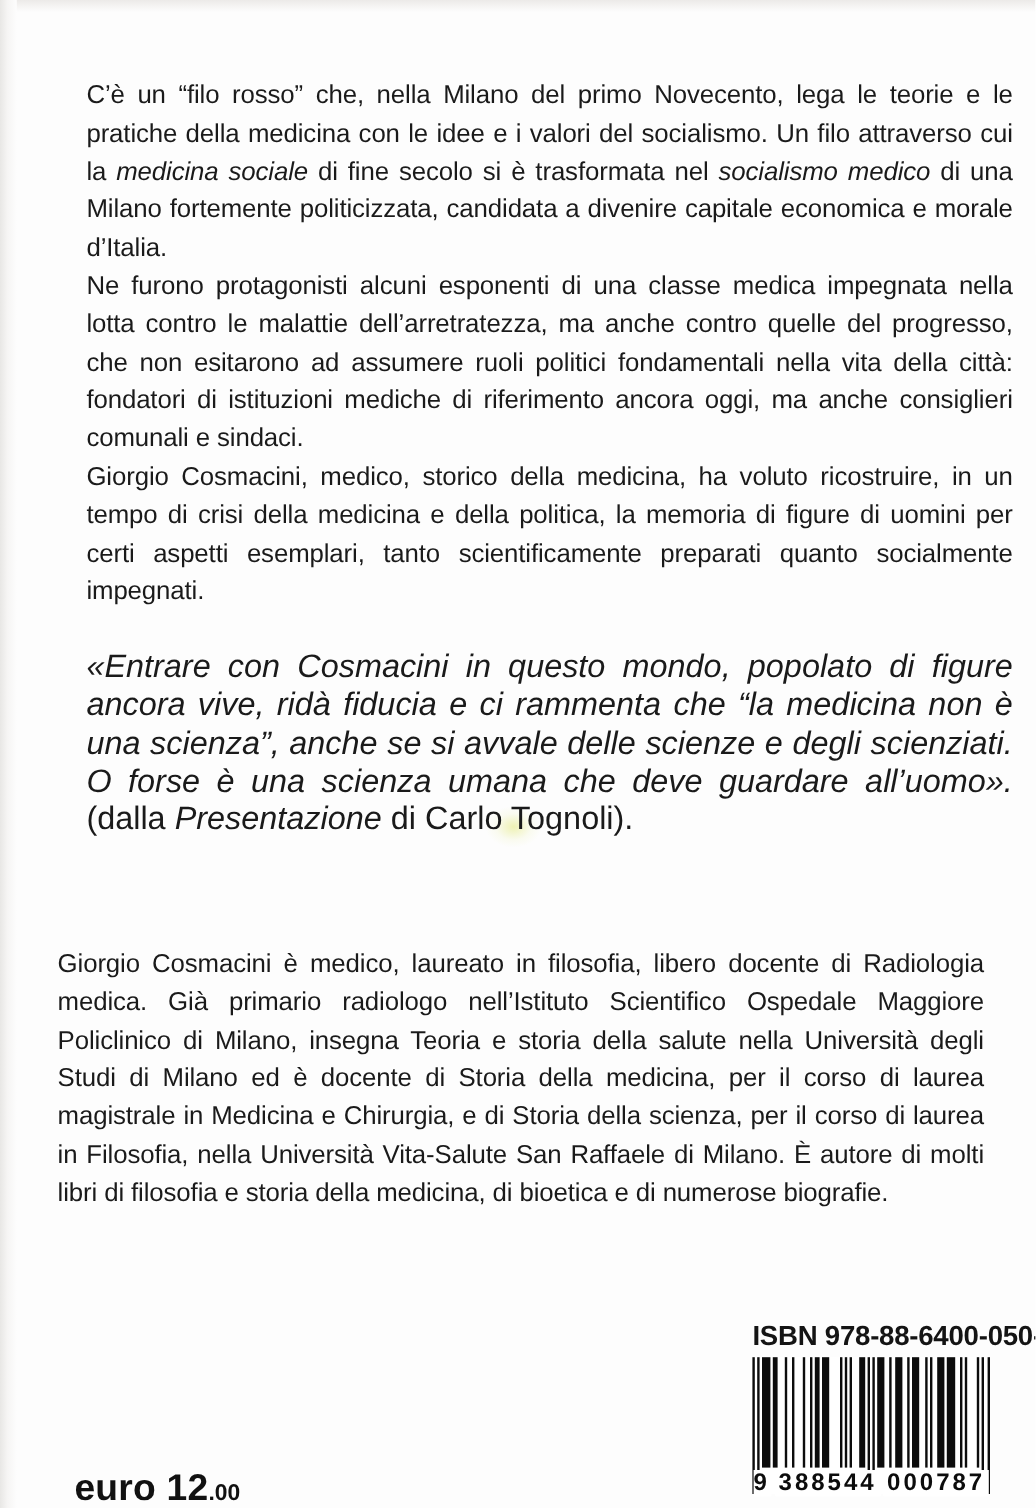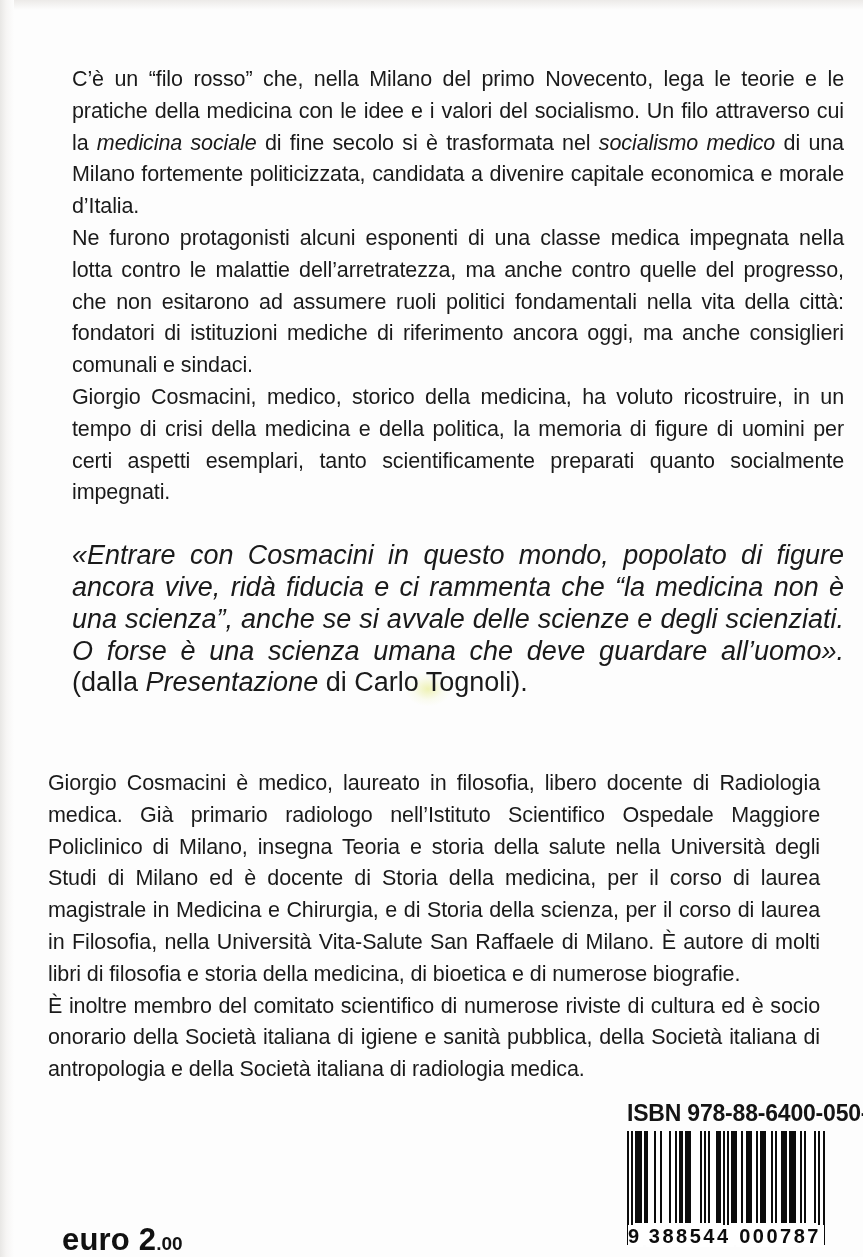--- a/index.html
+++ b/index.html
@@ -45,21 +45,21 @@
   .blurb {
     position: absolute;
     left: 48px;
     top: 64px;
     width: 772px;
     margin-left: 24px;
   }
   .bio {
     position: absolute;
     left: 48px;
-    top: 768px;
+    top: 788px;
     width: 772px;
   }
 
   p.para {
     margin: 0;
     text-align: justify;
     color: #1a1a1a;
     font-size: 21.5px;
     line-height: 31.8px;
     letter-spacing: -0.1px;
@@ -166,21 +166,20 @@
 
   <div class="blurb">
     <p class="para"><span class="roman" style="font-style: normal;">C’è un “filo rosso” che, nella Milano del primo Novecento, lega le teorie e le pratiche della medicina con le idee e i valori del socialismo. Un filo attraverso cui la </span><span class="it" style="font-style: italic;">medicina sociale</span><span class="roman" style="font-style: normal;"> di fine secolo si è trasformata nel </span><span class="it" style="font-style: italic;">socialismo medico</span><span class="roman" style="font-style: normal;"> di una Milano fortemente politicizzata, candidata a divenire capitale economica e morale d’Italia.</span></p>
     <p class="para"><span class="roman" style="font-style: normal;">Ne furono protagonisti alcuni esponenti di una classe medica impegnata nella lotta contro le malattie dell’arretratezza, ma anche contro quelle del progresso, che non esitarono ad assumere ruoli politici fondamentali nella vita della città: fondatori di istituzioni mediche di riferimento ancora oggi, ma anche consiglieri comunali e sindaci.</span></p>
     <p class="para"><span class="roman" style="font-style: normal;">Giorgio Cosmacini, medico, storico della medicina, ha voluto ricostruire, in un tempo di crisi della medicina e della politica, la memoria di figure di uomini per certi aspetti esemplari, tanto scientificamente preparati quanto socialmente impegnati.</span></p>
     <p class="quote"><span class="it" style="font-style: italic;">«Entrare con Cosmacini in questo mondo, popolato di figure ancora vive, ridà fiducia e ci rammenta che “la medicina non è una scienza”, anche se si avvale delle scienze e degli scienziati. O forse è una scienza umana che deve guardare all’uomo».</span><span class="roman" style="font-style: normal;"> (dalla </span><span class="it" style="font-style: italic;">Presentazione</span><span class="roman" style="font-style: normal;"> di Carlo Tognoli).</span></p>
   </div>
 
   <div class="bio">
     <p class="para"><span class="roman" style="font-style: normal;">Giorgio Cosmacini è medico, laureato in filosofia, libero docente di Radiologia medica. Già primario radiologo nell’Istituto Scientifico Ospedale Maggiore Policlinico di Milano, insegna Teoria e storia della salute nella Università degli Studi di Milano ed è docente di Storia della medicina, per il corso di laurea magistrale in Medicina e Chirurgia, e di Storia della scienza, per il corso di laurea in Filosofia, nella Università Vita-Salute San Raffaele di Milano. È autore di molti libri di filosofia e storia della medicina, di bioetica e di numerose biografie.</span></p>
-    <p class="para"><span class="roman" style="font-style: normal;">È inoltre membro del comitato scientifico di numerose riviste di cultura ed è socio onorario della Società italiana di igiene e sanità pubblica, della Società italiana di antropologia e della Società italiana di radiologia medica.</span></p>
   </div>
 
   <div class="barcode-block">
     <div class="isbn-text">ISBN 978-88-6400-050-3</div>
     <div class="barcode">
       <div class="bars" id="bars">
           <div class="bar" style="width: 2.08421px;"></div>
           <div class="gap" style="width: 2.08421px;"></div>
           <div class="bar" style="width: 2.08421px;"></div>
           <div class="gap" style="width: 2.08421px;"></div>
@@ -242,16 +241,16 @@
         </div>
       <div class="barcode-digits">
         <span class="grp lead">9</span>
         <span class="grp left">388544</span>
         <span class="grp right">000787</span>
       </div>
     </div>
   </div>
 
   <div class="price">
-    <span class="amount">euro 2</span><span class="cents">.00</span>
+    <span class="amount">euro 12</span><span class="cents">.00</span>
   </div>
 
 </div>
 
 </body></html>

